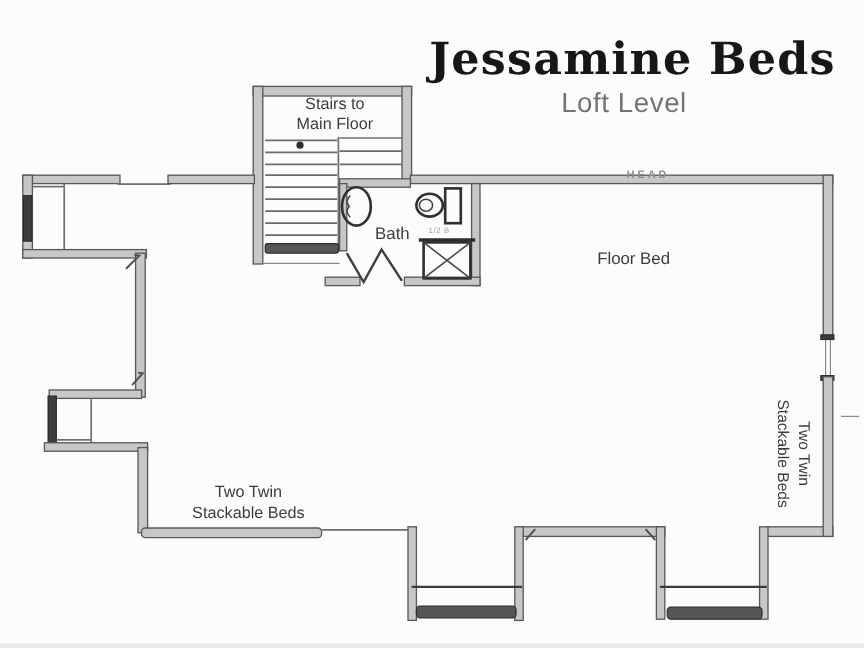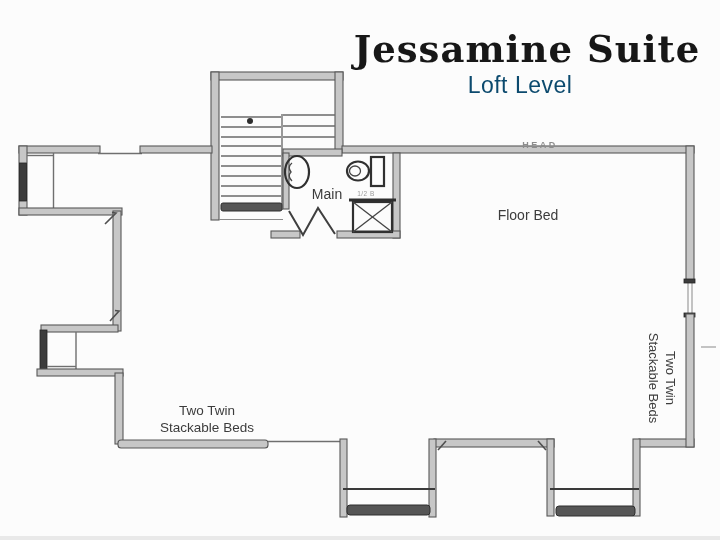--- a/index.html
+++ b/index.html
@@ -14,21 +14,21 @@
     position:absolute;z-index:2;color:#3c3c3c;text-align:center;
     font-size:13.5px;line-height:16.5px;white-space:nowrap;
     transform:translate(-50%,-50%);
   }
   .lbl-title{
     font-family:"DejaVu Serif","Liberation Serif",serif;
     font-weight:700;font-size:37px;line-height:40px;color:#171717;
     letter-spacing:1px;
   }
   .lbl-subtitle{
-    font-size:23px;line-height:26px;color:#0c4a6e;letter-spacing:0.5px;
+    font-size:23px;line-height:26px;color:#737373;letter-spacing:0.5px;
   }
   .lbl-rot{
     transform:translate(-50%,-50%) rotate(90deg);
   }
   .lbl-faint{
     font-size:9px;line-height:10px;color:#8d8d8d;letter-spacing:2.5px;
     font-weight:bold;
   }
   .lbl-micro{
     font-size:6.5px;line-height:7px;color:#9a9a9a;letter-spacing:0.5px;
@@ -173,26 +173,30 @@
     </g>
 
     <g>
       <polyline class="tick" points="105,224 116,213 112,212.5"></polyline>
       <polyline class="tick" points="110,321 119,311 115,310.5"></polyline>
       <polyline class="tick" points="438,450 446,441"></polyline>
       <polyline class="tick" points="546,450 538,441"></polyline>
     </g>
   </svg>
 
-  <div class="lbl lbl-title" style="left:527px;top:49px;">Jessamine Suite</div>
+  <div class="lbl lbl-title" style="left:527px;top:49px;">Jessamine Beds</div>
 
   <div class="lbl lbl-subtitle" style="left:520px;top:85px;">Loft Level</div>
 
-
-  <div class="lbl" style="left:327px;top:194px;font-size:14px;">Main</div>
+  <div class="lbl" style="left:279px;top:95px;">
+    <div>Stairs to</div>
+    <div>Main Floor</div>
+  </div>
+
+  <div class="lbl" style="left:327px;top:194px;font-size:14px;">Bath</div>
 
   <div class="lbl" style="left:528px;top:215px;font-size:14px;">Floor Bed</div>
 
   <div class="lbl" style="left:207px;top:419px;">
     <div>Two Twin</div>
     <div>Stackable Beds</div>
   </div>
 
   <div class="lbl lbl-rot" style="left:661px;top:378px;font-size:13px;">
     <div>Two Twin</div>

